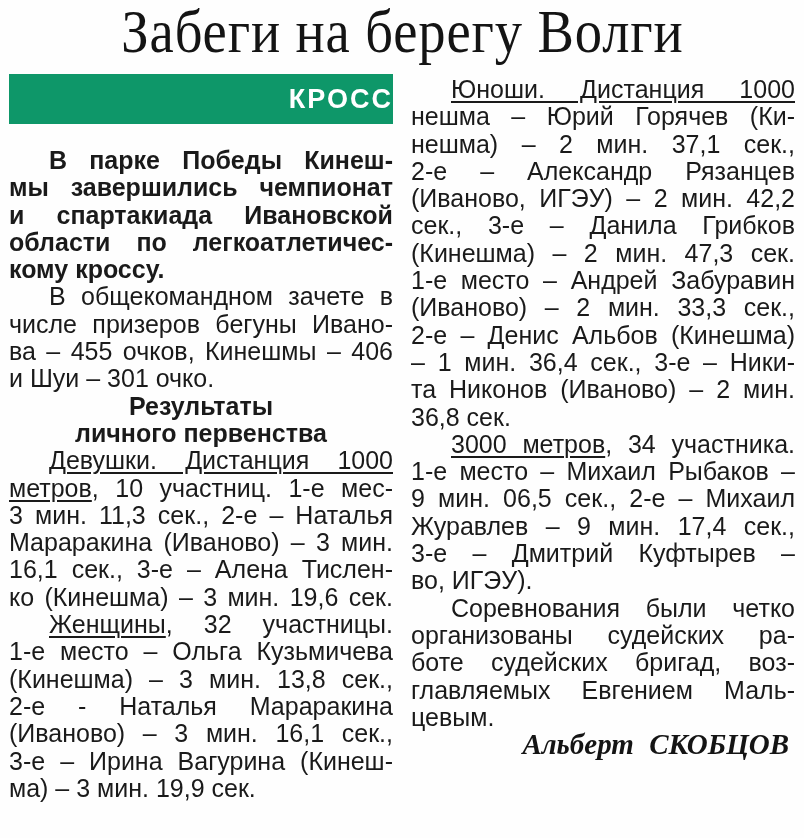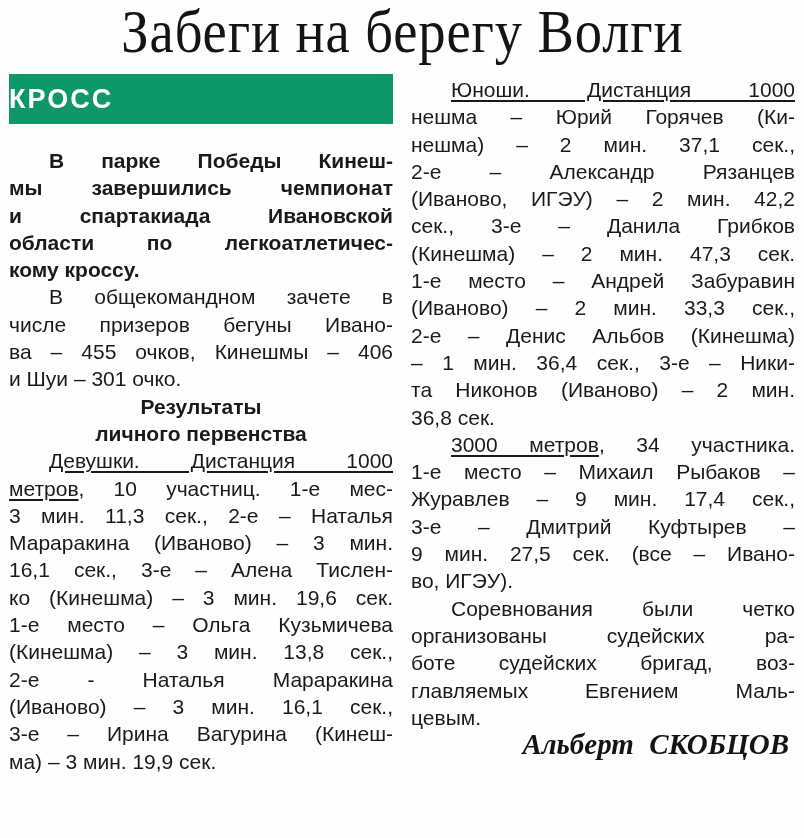--- a/index.html
+++ b/index.html
@@ -47,28 +47,28 @@
     min-width: 0;
   }
   .col-left  { padding-top: 12px; }
   .col-right { padding-top: 14px; }
   .badge {
     height: 50px;
     background: var(--rubric-bg, #0e9769);
     color: var(--rubric-text, #ffffff);
     display: flex;
     align-items: center;
-    justify-content: flex-start;
+    justify-content: flex-end;
     font-size: 27px;
     font-weight: 700;
     letter-spacing: 2px;
     margin-bottom: 23px;
   }
   .ln {
-    font-size: 21px;
+    font-size: 25px;
     line-height: 27.3px;
     text-align: left;
   }
   .ln.j {
     text-align: justify;
     text-align-last: justify;
   }
   .ln.i { padding-left: 40px; }
   .ln.b { font-weight: 700; }
   .ln.c {
@@ -116,20 +116,21 @@
           <div class="ln j"><span>ва – 455 очков, Кинешмы – 406</span></div>
           <div class="ln"><span>и Шуи – 301 очко.</span></div>
           <div class="ln c"><span>Результаты</span></div>
           <div class="ln c"><span>личного первенства</span></div>
           <div class="ln j i"><span class="u">Девушки. Дистанция 1000</span></div>
           <div class="ln j"><span class="u">метров</span><span>, 10 участниц. 1-е мес-</span></div>
           <div class="ln j"><span>3 мин. 11,3 сек., 2-е – Наталья</span></div>
           <div class="ln j"><span>Мараракина (Иваново) – 3 мин.</span></div>
           <div class="ln j"><span>16,1 сек., 3-е – Алена Тислен-</span></div>
           <div class="ln j"><span>ко (Кинешма) – 3 мин. 19,6 сек.</span></div>
+          <div class="ln j i"><span class="u">Женщины</span><span>, 32 участницы.</span></div>
           <div class="ln j"><span>1-е место – Ольга Кузьмичева</span></div>
           <div class="ln j"><span>(Кинешма) – 3 мин. 13,8 сек.,</span></div>
           <div class="ln j"><span>2-е - Наталья Мараракина</span></div>
           <div class="ln j"><span>(Иваново) – 3 мин. 16,1 сек.,</span></div>
           <div class="ln j"><span>3-е – Ирина Вагурина (Кинеш-</span></div>
           <div class="ln"><span>ма) – 3 мин. 19,9 сек.</span></div>
         </div>
     </div>
     <div class="col col-right">
       <div class="lines">
@@ -141,23 +142,23 @@
           <div class="ln j"><span>сек., 3-е – Данила Грибков</span></div>
           <div class="ln j"><span>(Кинешма) – 2 мин. 47,3 сек.</span></div>
           <div class="ln j"><span>1-е место – Андрей Забуравин</span></div>
           <div class="ln j"><span>(Иваново) – 2 мин. 33,3 сек.,</span></div>
           <div class="ln j"><span>2-е – Денис Альбов (Кинешма)</span></div>
           <div class="ln j"><span>– 1 мин. 36,4 сек., 3-е – Ники-</span></div>
           <div class="ln j"><span>та Никонов (Иваново) – 2 мин.</span></div>
           <div class="ln"><span>36,8 сек.</span></div>
           <div class="ln j i"><span class="u">3000 метров</span><span>, 34 участника.</span></div>
           <div class="ln j"><span>1-е место – Михаил Рыбаков –</span></div>
+          <div class="ln j"><span>9 мин. 06,5 сек., 2-е – Михаил</span></div>
           <div class="ln j"><span>Журавлев – 9 мин. 17,4 сек.,</span></div>
           <div class="ln j"><span>3-е – Дмитрий Куфтырев –</span></div>
-          <div class="ln j"><span>9 мин. 27,5 сек. (все – Ивано-</span></div>
           <div class="ln"><span>во, ИГЭУ).</span></div>
           <div class="ln j i"><span>Соревнования были четко</span></div>
           <div class="ln j"><span>организованы судейских ра-</span></div>
           <div class="ln j"><span>боте судейских бригад, воз-</span></div>
           <div class="ln j"><span>главляемых Евгением Маль-</span></div>
           <div class="ln"><span>цевым.</span></div>
         </div>
       <div class="author">Альберт СКОБЦОВ</div>
     </div>
   </div>

